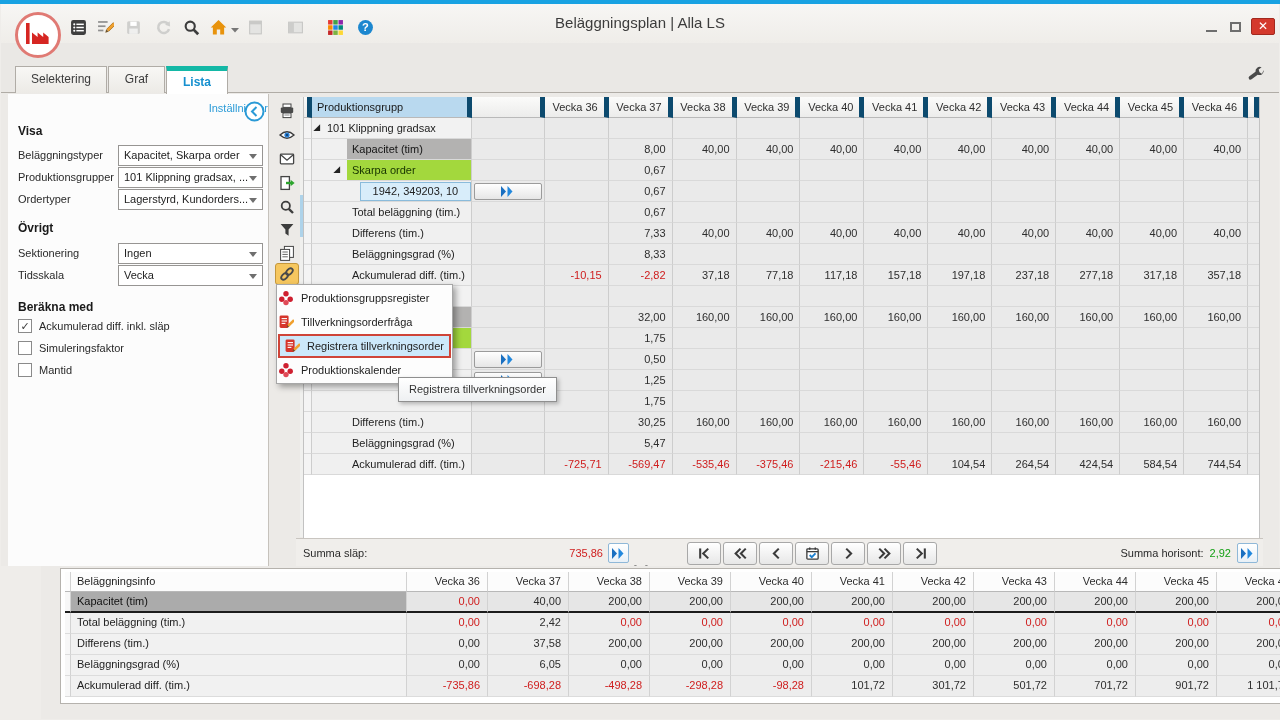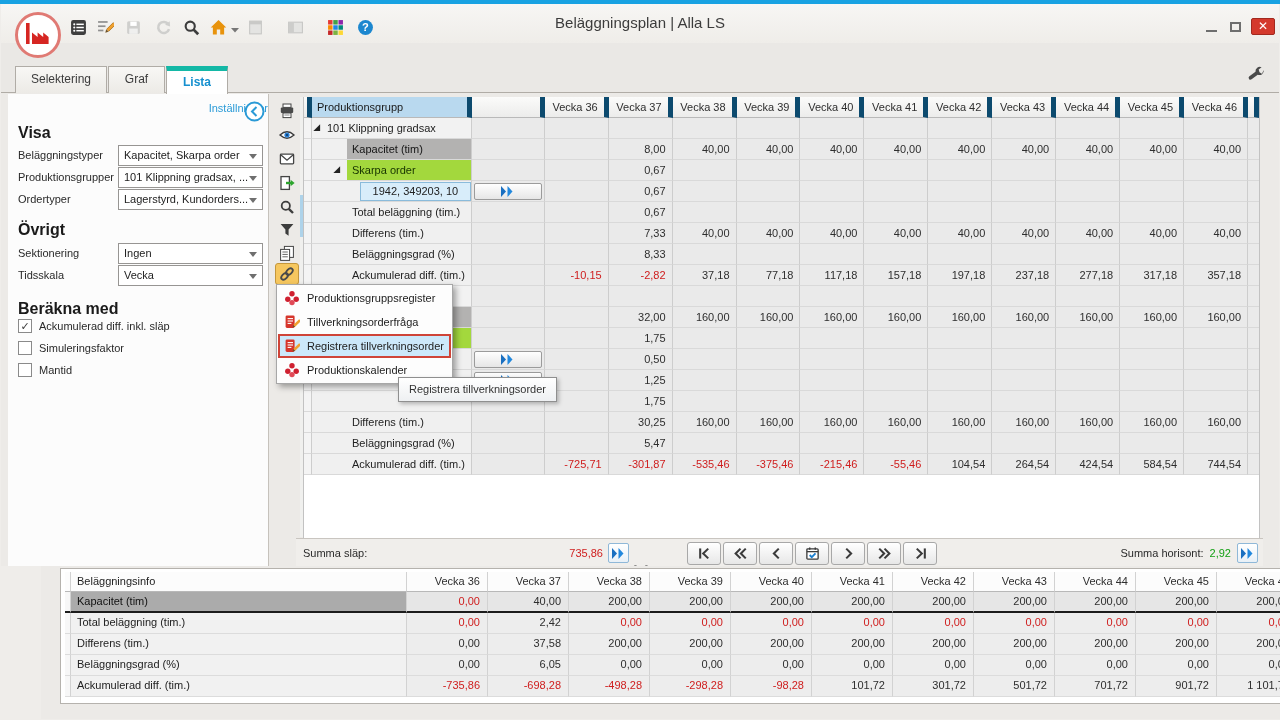--- a/index.html
+++ b/index.html
@@ -30,21 +30,21 @@
   background:linear-gradient(#f8f7f5,#eceae6); text-align:center; font-size:12px; color:#3c3c3c;
   line-height:25px; }
 .tab.active { background:#fff; border-top:5px solid #14b8a6; color:#1690cf; font-weight:bold; height:28px; line-height:23px; z-index:3; }
 .wrench { position:absolute; left:1246px; top:21px; width:20px; height:20px; }
 
 
 .main { position:absolute; left:1px; top:93px; width:1278px; height:473px; background:#eceae7; }
 .sidebar { position:absolute; left:7px; top:1px; width:261px; height:472px; background:#fcfcfc; border-right:1px solid #c6c2bc; }
 .sb-title { position:absolute; left:0; top:8px; width:100%; text-align:right; font-size:11px; color:#2b9bd7; }
 .sb-collapse { position:absolute; left:236px; top:7px; width:21px; height:21px; }
-.sb-h { position:absolute; left:10px; font-weight:bold; font-size:16px; color:#1a1a1a; }
+.sb-h { position:absolute; left:10px; font-weight:bold; font-size:12px; color:#1a1a1a; }
 .sb-row { position:absolute; left:0; width:100%; height:20px; }
 .sb-row .lbl { position:absolute; left:10px; top:4px; font-size:11px; color:#2a2a2a; }
 .dd { position:absolute; left:110px; top:0; width:145px; height:21px; background:#fff; border:1px solid #979593;
   line-height:19px; padding:0 16px 0 5px; color:#222; white-space:nowrap; overflow:hidden; }
 .dd:after { content:""; position:absolute; right:5px; top:8px; border-left:4px solid transparent;
   border-right:4px solid transparent; border-top:5px solid #6f6f6f; }
 .cbrow { position:absolute; left:0; width:100%; height:18px; }
 .cb { position:absolute; left:10px; top:1px; width:14px; height:14px; background:#fff; border:1px solid #8a8a8a;
   text-align:center; line-height:13px; font-size:11px; color:#3c3c3c; font-weight:bold; }
 .cbrow .lbl { position:absolute; left:31px; top:2px; color:#2a2a2a; }
@@ -107,21 +107,21 @@
 .bc-lab { width:336px; background:#f1f1f1; padding:3px 0 0 6px; color:#222; }
 .bc-wk { width:81px; background:#ededed; text-align:right; padding:3px 7px 0 0; color:#2e2e2e; }
 .bh { background:#fcfcfc; border-bottom:1px solid #b8b8b8; }
 .brow.cap .bc-lab { background:#ababab; color:#101010; }
 .brow.cap .bc-wk { background:#e6e6e6; }
 .brow.cap .bc { border-bottom:2px solid #1c1c1c; }
 
 
 .ctx { position:absolute; left:276px; top:284px; width:177px; background:#fdfdfd; border:1px solid #a7a7a7;
   box-shadow:3px 3px 6px rgba(0,0,0,.35); z-index:50; padding:1px; }
-.ctx-item { position:relative; height:24px; display:flex; align-items:center; padding-left:6px; color:#222; }
+.ctx-item { position:relative; height:24px; display:flex; align-items:center; color:#222; }
 .ctx-item svg { width:16px; height:16px; margin-right:7px; flex:none; }
 .ctx-item.sel { background:#cce8fa; border:2px solid #cf4438; padding-left:4px; }
 .tooltip { position:absolute; left:398px; top:377px; height:25px; line-height:23px; padding:0 10px;
   background:linear-gradient(#ffffff,#eef0f2); border:1px solid #8f8f8f; box-shadow:2px 2px 4px rgba(0,0,0,.25);
   color:#333; z-index:60; white-space:nowrap; }
 </style>
 </head>
 <body>
 
 <div id="win">
@@ -706,21 +706,21 @@
             <div class="gc gc-wk"></div>
             <div class="gc gc-fil"></div>
           </div>
           <div class="grow r-metric">
             <div class="gc gc-ind"></div>
             <div class="gc gc-lab">
               <span class="mlab">Ackumulerad diff. (tim.)</span>
             </div>
             <div class="gc gc-btn"></div>
             <div class="gc gc-wk neg">-725,71</div>
-            <div class="gc gc-wk neg">-301,87</div>
+            <div class="gc gc-wk neg">-569,47</div>
             <div class="gc gc-wk neg">-535,46</div>
             <div class="gc gc-wk neg">-375,46</div>
             <div class="gc gc-wk neg">-215,46</div>
             <div class="gc gc-wk neg">-55,46</div>
             <div class="gc gc-wk">104,54</div>
             <div class="gc gc-wk">264,54</div>
             <div class="gc gc-wk">424,54</div>
             <div class="gc gc-wk">584,54</div>
             <div class="gc gc-wk">744,54</div>
             <div class="gc gc-fil"></div>

